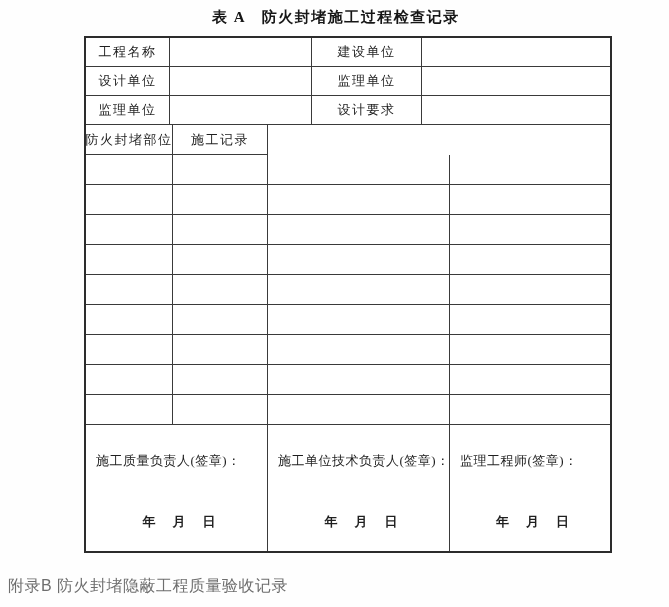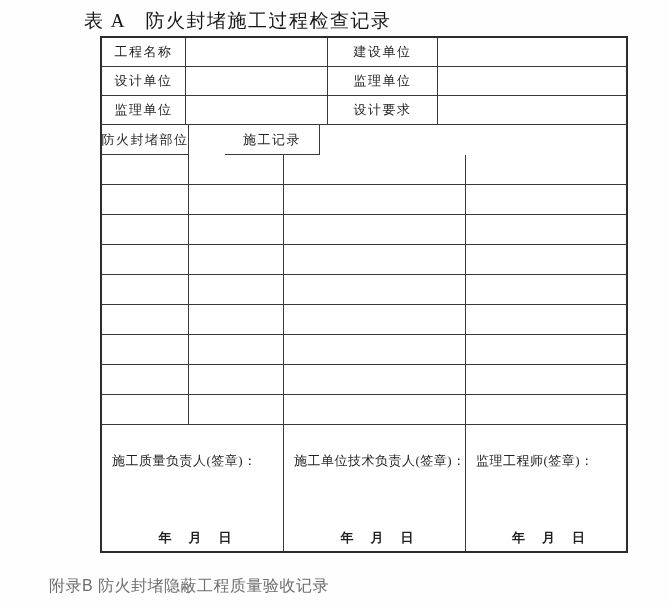--- a/index.html
+++ b/index.html
@@ -13,36 +13,37 @@
   .page {
     position: absolute;
     inset: 0;
     background: #fefefe;
   }
   .table-title {
     position: absolute;
     top: 8px;
     left: 84px;
     width: 504px;
-    font-size: 19px;
-    font-weight: normal;
+    text-align: center;
+    font-size: 15px;
+    font-weight: bold;
     color: #161616;
     letter-spacing: 1.5px;
   }
   .form-table {
     position: absolute;
     top: 36px;
-    left: 100px;
+    left: 84px;
     width: 528px;
     border: 2px solid #2c2c2c;
     background: #fff;
   }
   .row { display: grid; }
   .grid-info { grid-template-columns: 84px 142px 110px 1fr; height: 29px; }
-  .grid-head { grid-template-columns: 87px 95px 182px 1fr; height: 30px; gap: 36px; }
+  .grid-head { grid-template-columns: 87px 95px 182px 1fr; height: 30px; }
   .grid-blank { grid-template-columns: 87px 95px 182px 1fr; height: 30px; }
   .grid-sig { grid-template-columns: 182px 182px 1fr; height: 126px; }
   .cell {
     border-right: 1px solid #3a3a3a;
     border-bottom: 1px solid #3a3a3a;
     display: flex;
     align-items: center;
     justify-content: center;
     font-size: 13px;
     color: #1f1f1f;
@@ -50,37 +51,36 @@
     overflow: hidden;
     white-space: nowrap;
   }
   .c-last { border-right: none; }
   .sig-cell {
     border-right: 1px solid #3a3a3a;
     border-bottom: none;
     display: flex;
     flex-direction: column;
     justify-content: space-between;
-    padding: 27px 3px 4px 10px;
+    padding: 27px 3px 20px 10px;
     font-size: 13px;
     color: #1f1f1f;
     overflow: hidden;
   }
   .sig-cell.c-last { border-right: none; }
   .sig-label { text-align: left; letter-spacing: 0.5px; white-space: nowrap; }
   .sig-date { text-align: center; letter-spacing: 2px; white-space: nowrap; font-weight: bold; }
   .caption {
     position: absolute;
     left: 8px;
     top: 576px;
     font-family: "Liberation Sans", sans-serif;
     font-size: 16px;
     color: #6e6e6e;
     letter-spacing: 0.5px;
-    margin-left: 41px;
   }
 </style>
 </head>
 <body>
 
 <div class="page">
 
   <div class="table-title">表 A　防火封堵施工过程检查记录</div>
 
   <div class="form-table">

